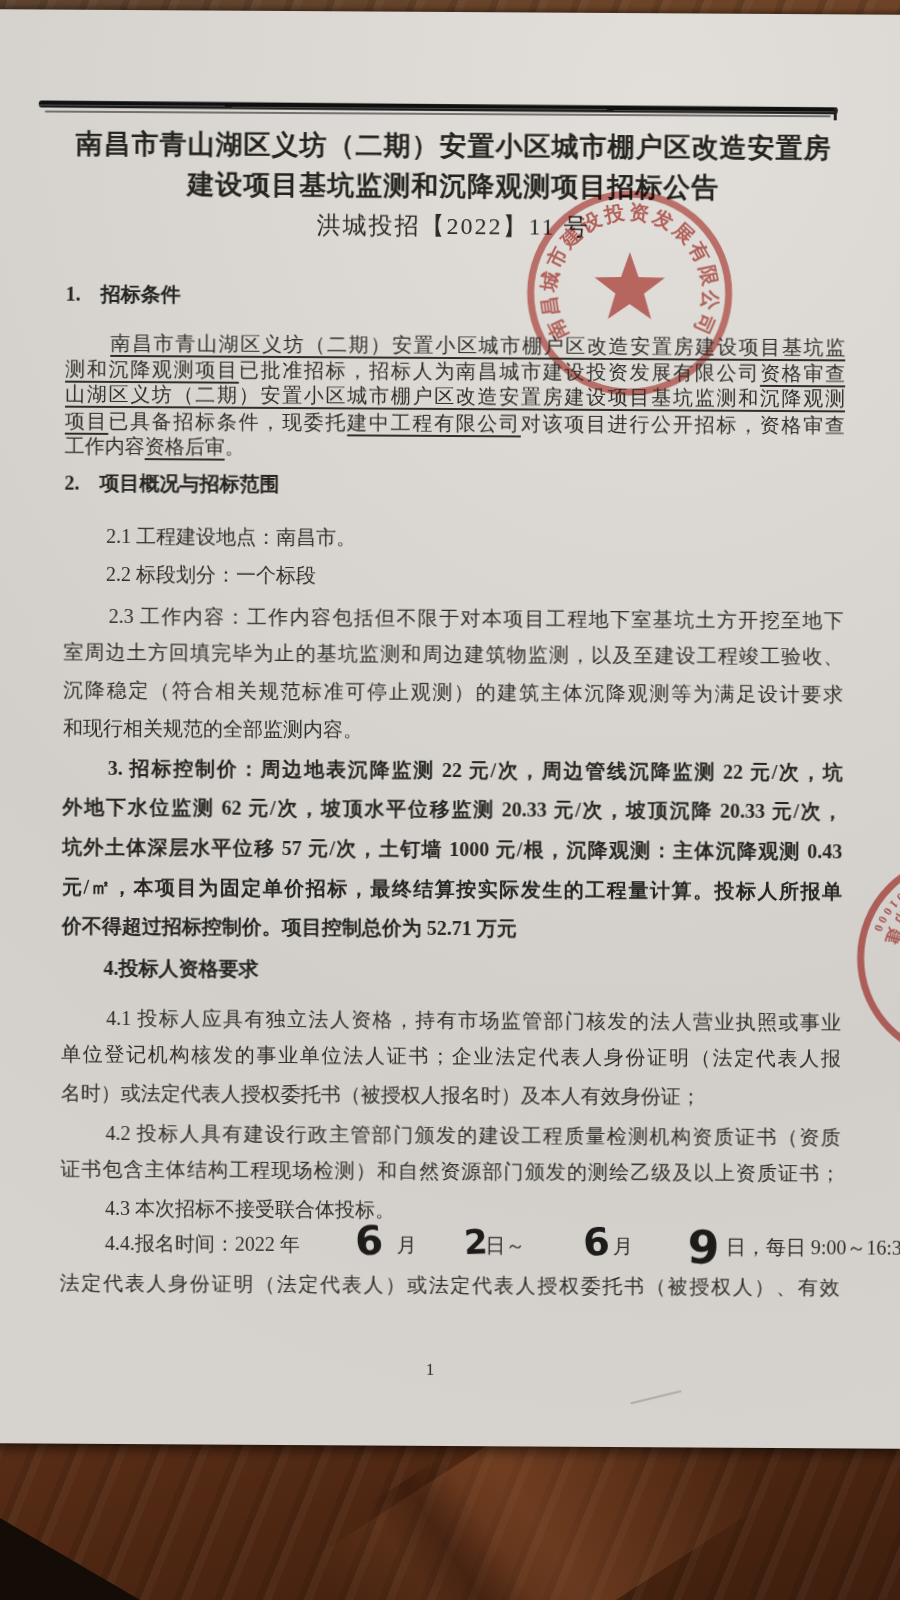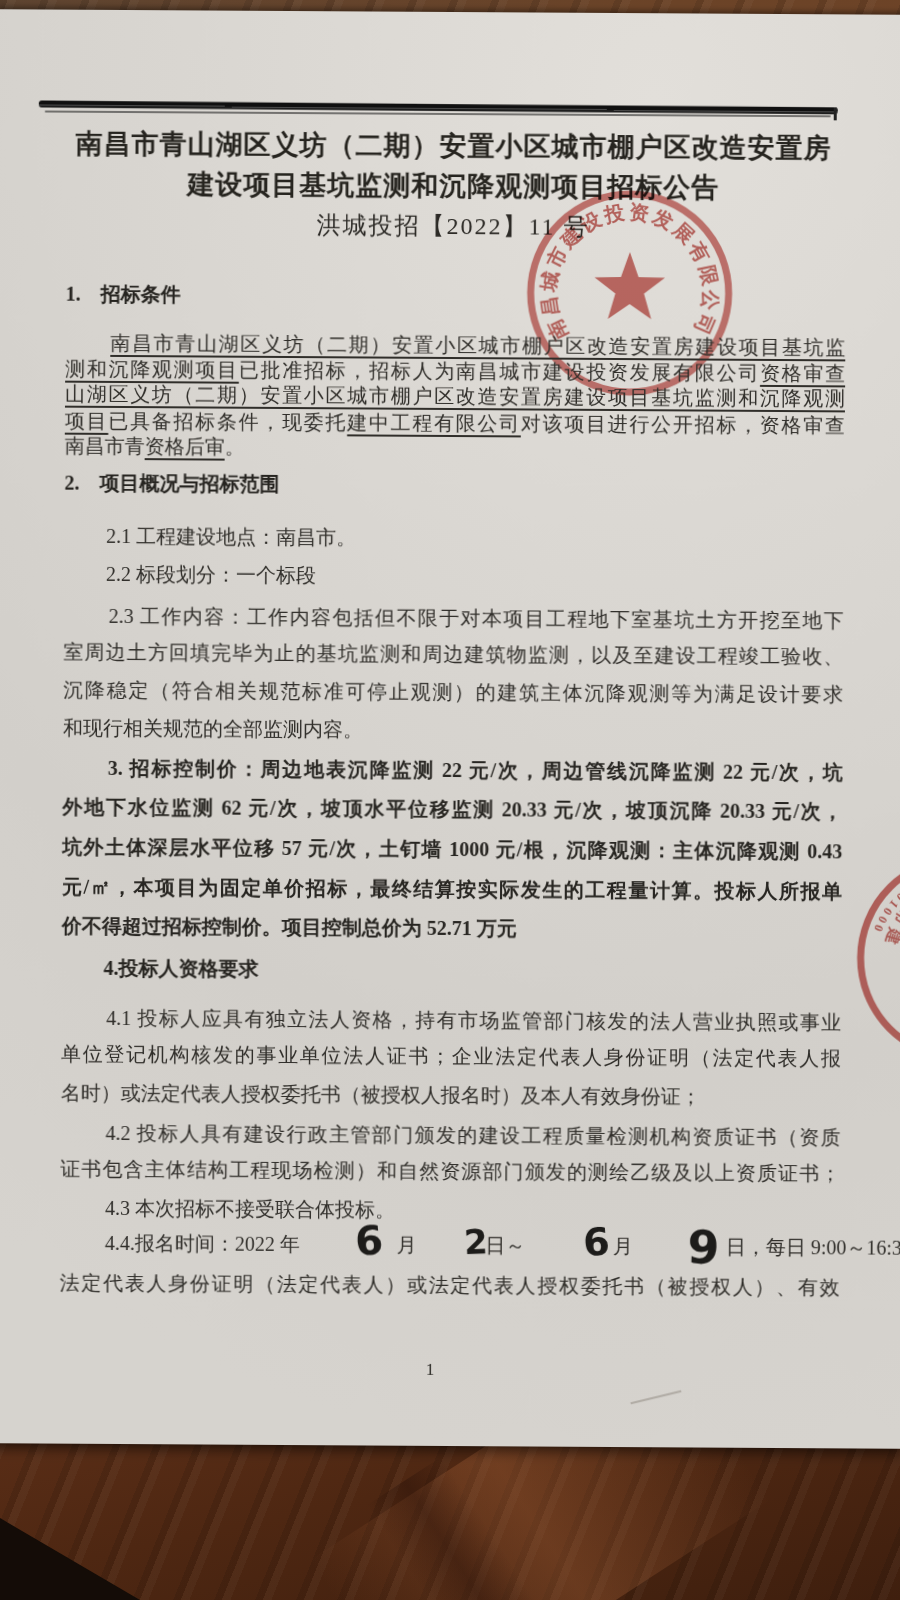--- a/index.html
+++ b/index.html
@@ -103,21 +103,21 @@
       <textPath href="#arc2c">市建</textPath>
     </text>
   </svg>
 
   <div class="line h" style="top:271px">1.　招标条件</div>
 
   <div class="line j ind" style="top:320px"><span class="u">南昌市青山湖区义坊（二期）安置小区城市棚户区改造安置房建设项目基坑监</span></div>
   <div class="line j" style="top:346px"><span class="u">测和沉降观测项目</span><span>已批准招标，招标人为南昌城市建设投资发展有限公司</span><span class="u">资格审查</span></div>
   <div class="line j" style="top:371px"><span class="u">山湖区义坊（二期）安置小区城市棚户区改造安置房建设项目基坑监测和沉降观测</span></div>
   <div class="line j" style="top:398px"><span class="u">项目</span><span>已具备招标条件，现委托</span><span class="u">建中工程有限公司</span><span>对该项目进行公开招标，资格审查</span></div>
-  <div class="line" style="top:423px"><span>南昌市青</span><span class="u">资格后审</span><span>。</span></div>
+  <div class="line" style="top:423px"><span>工作内容</span><span class="u">资格后审</span><span>。</span></div>
 
   <div class="line h" style="top:460px">2.　项目概况与招标范围</div>
   <div class="line ind2" style="top:513px">2.1 工程建设地点：南昌市。</div>
   <div class="line ind2" style="top:551px">2.2 标段划分：一个标段</div>
   <div class="line j ind" style="top:593px">2.3 工作内容：工作内容包括但不限于对本项目工程地下室基坑土方开挖至地下</div>
   <div class="line j" style="top:629px">室周边土方回填完毕为止的基坑监测和周边建筑物监测，以及至建设工程竣工验收、</div>
   <div class="line j" style="top:667px">沉降稳定（符合相关规范标准可停止观测）的建筑主体沉降观测等为满足设计要求</div>
   <div class="line" style="top:705px">和现行相关规范的全部监测内容。</div>
 
   <div class="line j ind b" style="top:745px">3. 招标控制价：周边地表沉降监测 22 元/次，周边管线沉降监测 22 元/次，坑</div>

